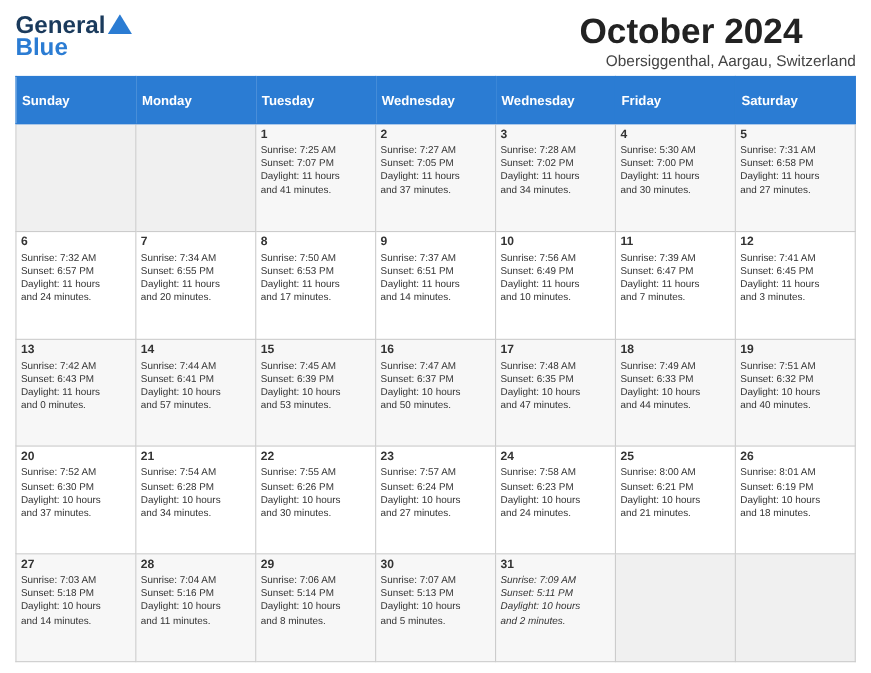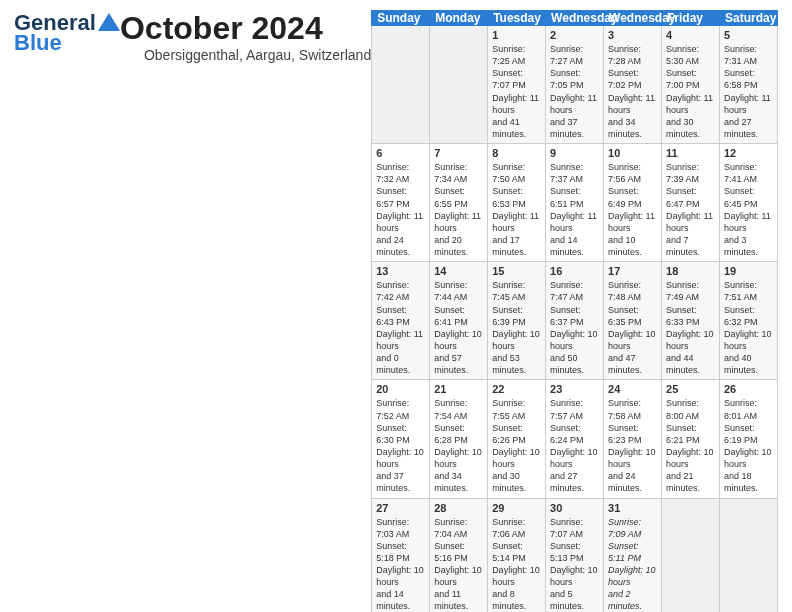--- a/index.html
+++ b/index.html
@@ -8,21 +8,21 @@
       background: #fff;
       width: 792px;
       height: 612px;
       overflow: hidden;
     }
     .page {
       width: 792px;
       height: 612px;
       padding: 10px 14px;
       display: flex;
-      flex-direction: row;
+      flex-direction: column;
     }
     .header {
       display: flex;
       justify-content: space-between;
       align-items: flex-start;
       margin-bottom: 6px;
     }
     .logo {
       display: flex;
       flex-direction: column;
@@ -45,21 +45,21 @@
       flex: 1;
       border: 1px solid #bbb;
       border-collapse: collapse;
       width: 100%;
       table-layout: fixed;
     }
     .calendar th {
       background: #2b7cd3;
       color: #fff;
       text-align: left;
-      padding: 0 5px;
+      padding: 14px 5px;
       font-size: 12px;
       border: 1px solid #2b7cd3;
     }
     .calendar td {
       border: 1px solid #ccc;
       vertical-align: top;
       padding: 3px 4px;
       font-size: 9.5px;
       color: #333;
       height: 82px;

